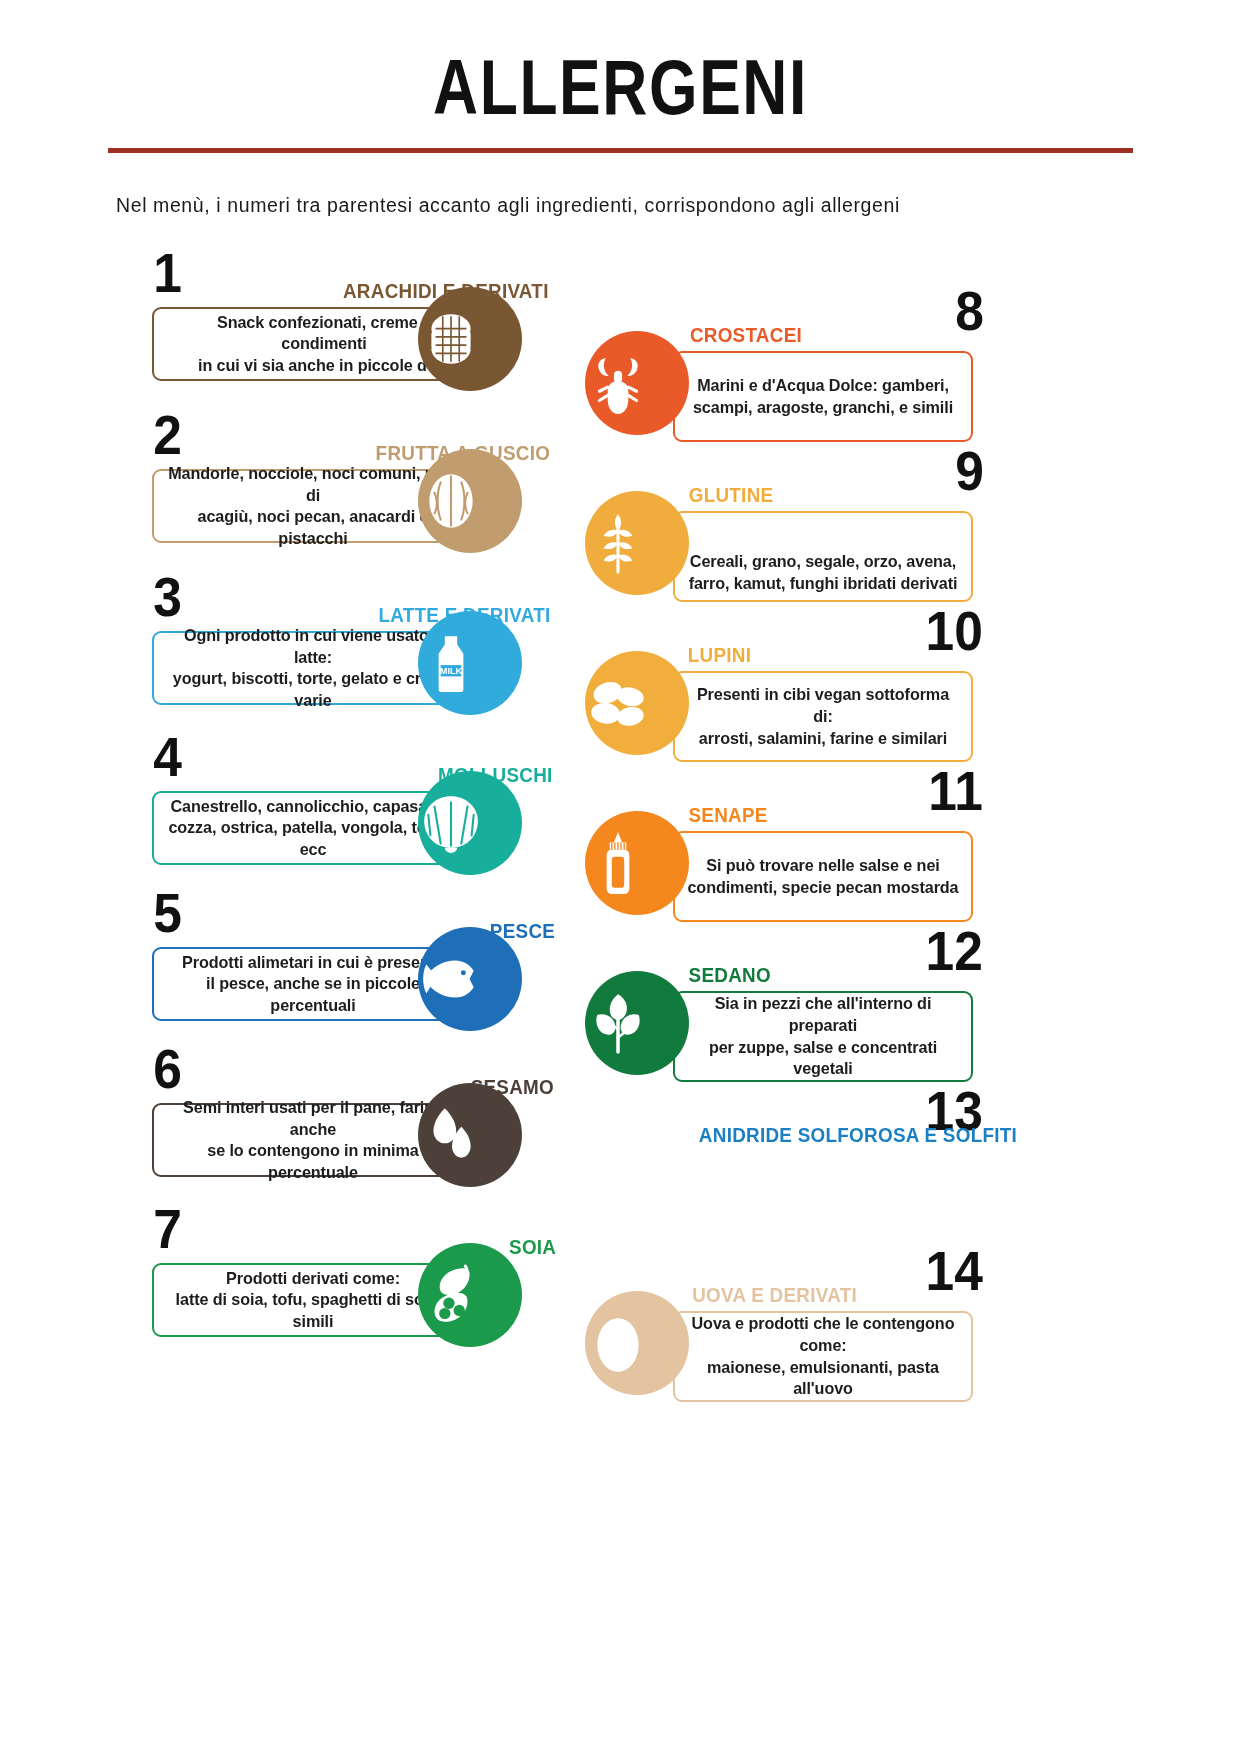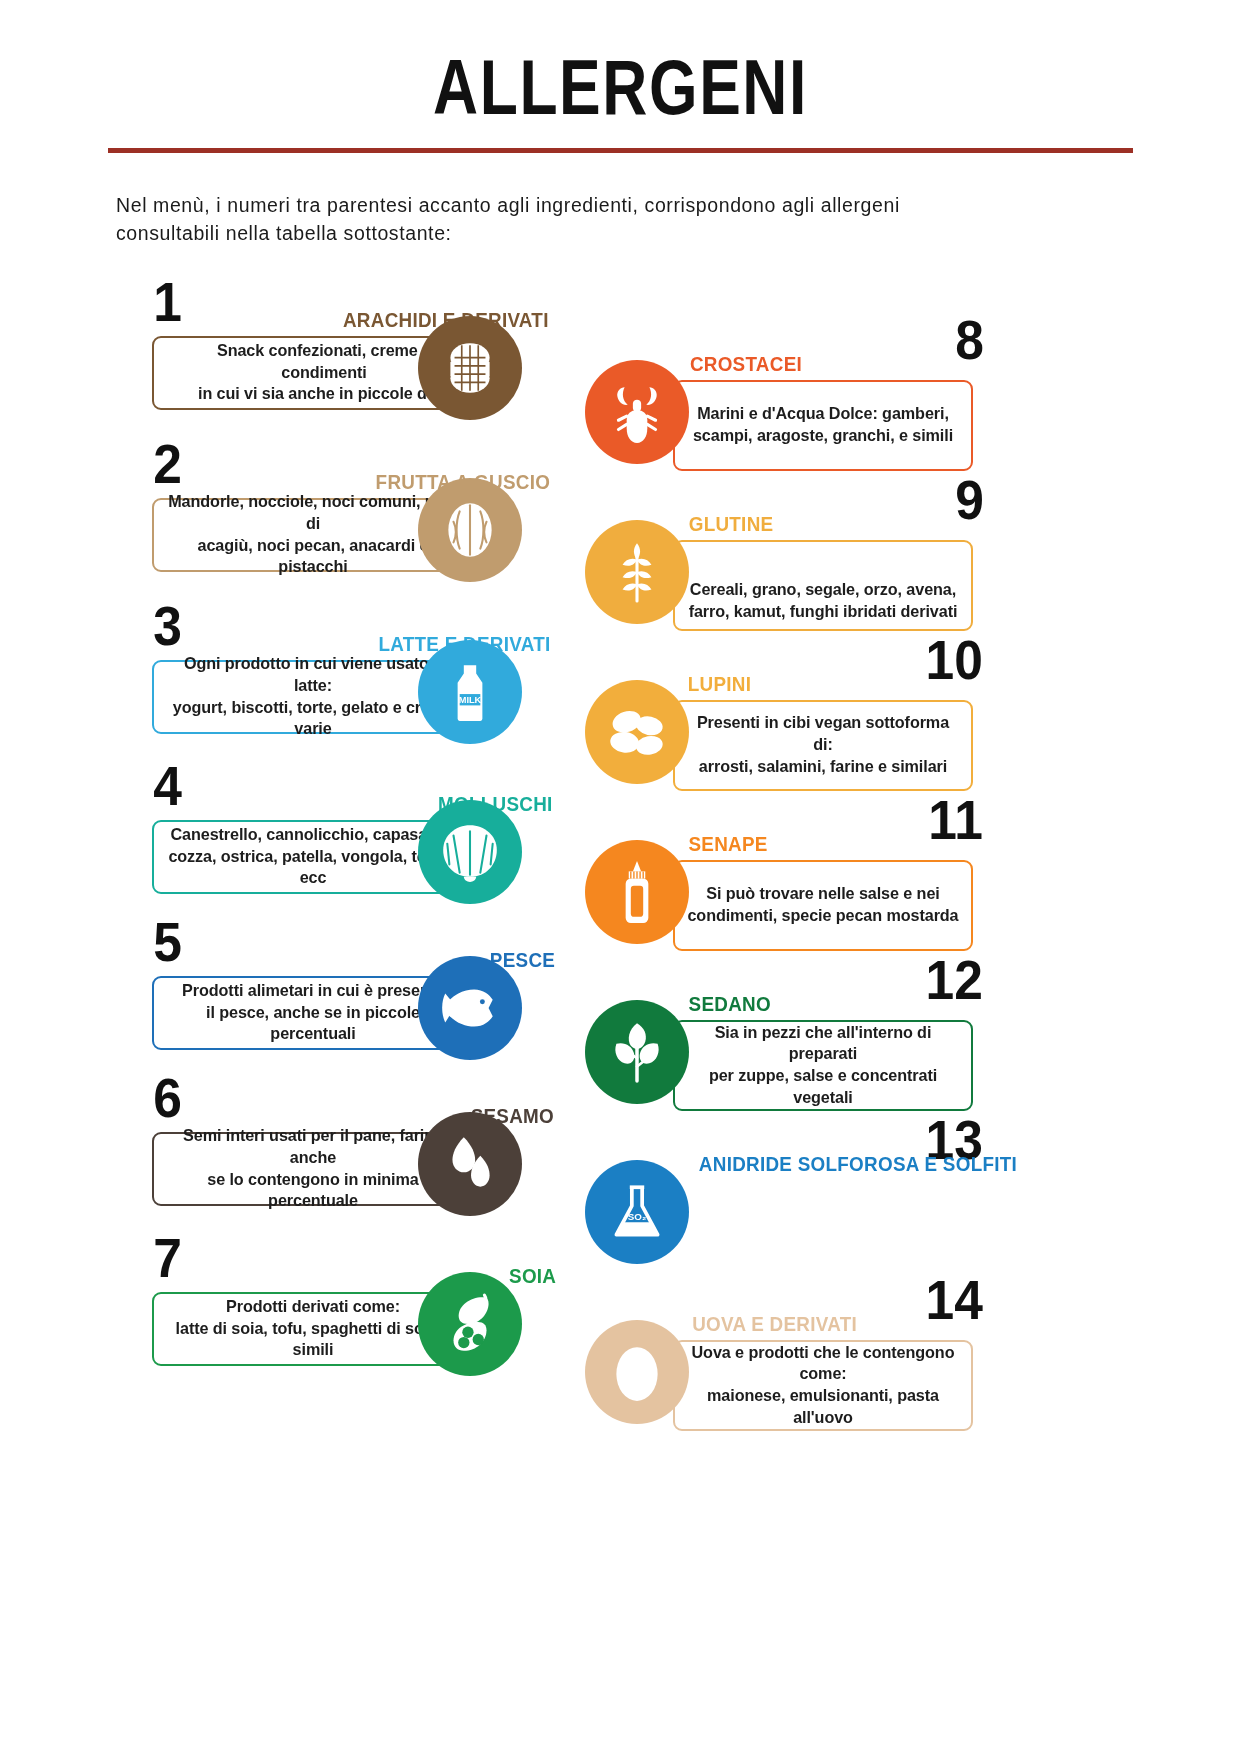--- a/index.html
+++ b/index.html
@@ -72,21 +72,21 @@
     transform: scaleX(0.92);
     font-family: "Liberation Sans", sans-serif;
   }
   .badge {
     position: absolute;
     width: 104px;
     height: 104px;
     border-radius: 50%;
     display: flex;
     align-items: center;
-    justify-content: center;
+    justify-content: flex-start;
     z-index: 3;
   }
   .badge svg { width: 66px; height: 66px; display: block; }
   .desc {
     position: absolute;
     background: #ffffff;
     border: 2.5px solid #000;
     border-radius: 9px;
     z-index: 2;
     display: flex;
@@ -119,21 +119,20 @@
 </head>
 <body>
 
 <div class="page">
 
   <h1 class="page-title">ALLERGENI</h1>
   <div class="title-rule" style="background: rgb(156, 48, 37);"></div>
 
   <div class="intro">
     <div>Nel menù, i numeri tra parentesi accanto agli ingredienti, corrispondono agli allergeni</div>
-    <div>consultabili nella tabella sottostante:</div>
   </div>
 
   <div class="board">
     <div class="col col-left" id="col-left">
         <div class="allergen" style="position: absolute; top: 0px; left: 0px; width: 420px;">
           <div class="desc" style="border-color: rgb(122, 87, 51); padding-left: 32px;">
             <div><span>Snack confezionati, creme e condimenti</span><br><span>in cui vi sia anche in piccole dosi</span></div>
           </div>
           <div class="badge" style="background: rgb(122, 87, 51);">
             <svg viewBox="0 0 64 64">
@@ -343,30 +342,20 @@
     <path d="M52 24c-8-2-15 2-17 9-2 7 3 12 9 10 7-2 11-11 8-19z"></path>
               </g>
     <path d="M32 22v38" stroke="#fff" stroke-width="3.4" stroke-linecap="round"></path>
     <path d="M32 38l-9-6M32 46l9-7" stroke="#fff" stroke-width="2.6" stroke-linecap="round" fill="none"></path>
             </svg>
           </div>
           <div class="num">12</div>
           <div class="label" style="color: rgb(17, 122, 61);">SEDANO</div>
         </div>
         <div class="allergen" style="position: absolute; top: 838px; left: 0px; width: 420px;">
-          <div class="badge" style="background: rgb(27, 127, 196);">
-            <svg viewBox="0 0 64 64">
-    <g fill="none" stroke="#fff" stroke-width="3.6" stroke-linejoin="round">
-      <path d="M25 8h14"></path>
-                <path d="M27 8v18L12 54h40L37 26V8"></path>
-              </g>
-    <path d="M19 42h26l7 12H12z" fill="#fff"></path>
-    <text x="32" y="40" font-family="Liberation Sans, sans-serif" font-size="9.5" font-weight="bold" fill="#fff" text-anchor="middle">SO₂</text>
-            </svg>
-          </div>
           <div class="num">13</div>
           <div class="label" style="color: rgb(27, 127, 196);">ANIDRIDE SOLFOROSA E SOLFITI</div>
         </div>
         <div class="allergen" style="position: absolute; top: 998px; left: 0px; width: 420px;">
           <div class="desc" style="border-color: rgb(228, 195, 160);">
             <div><span>Uova e prodotti che le contengono come:</span><br><span>maionese, emulsionanti, pasta all'uovo</span></div>
           </div>
           <div class="badge" style="background: rgb(228, 195, 160);">
             <svg viewBox="0 0 64 64">
               <ellipse cx="32" cy="34" rx="20" ry="26" fill="#fff"></ellipse>

